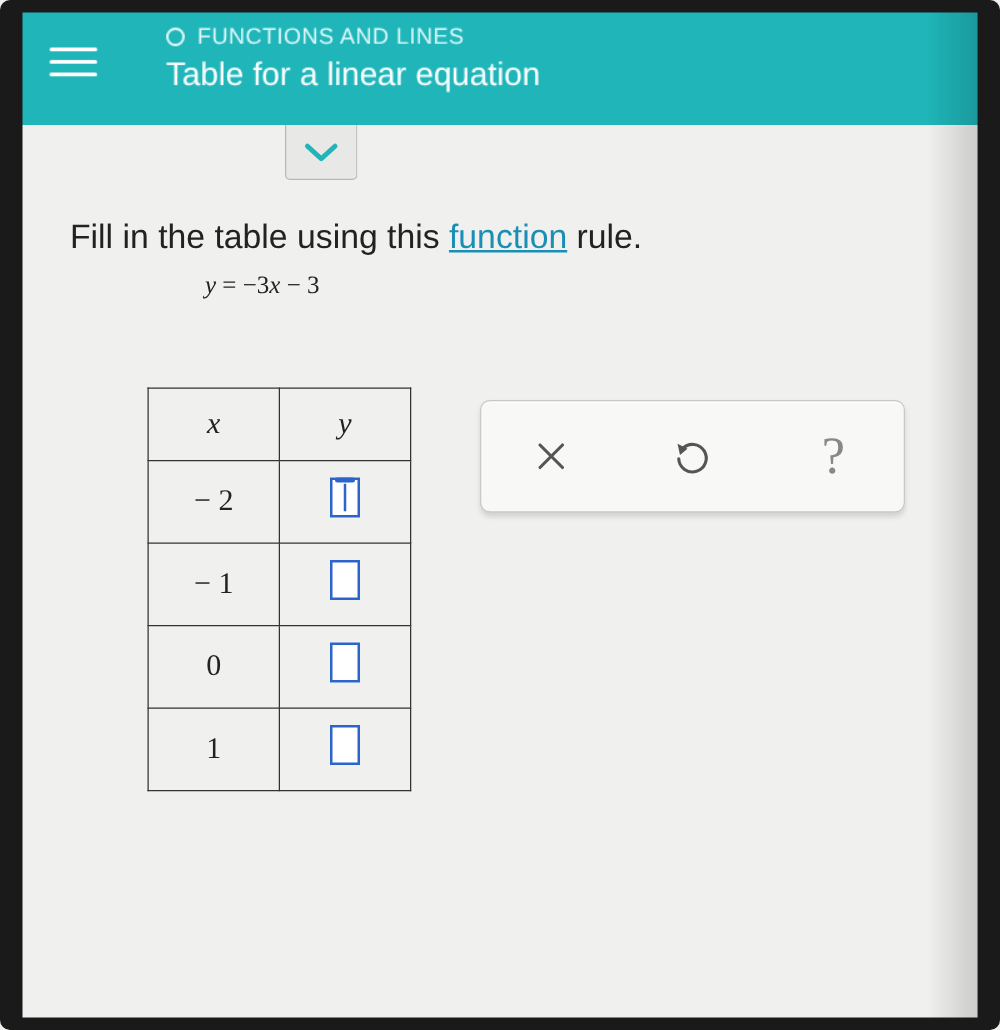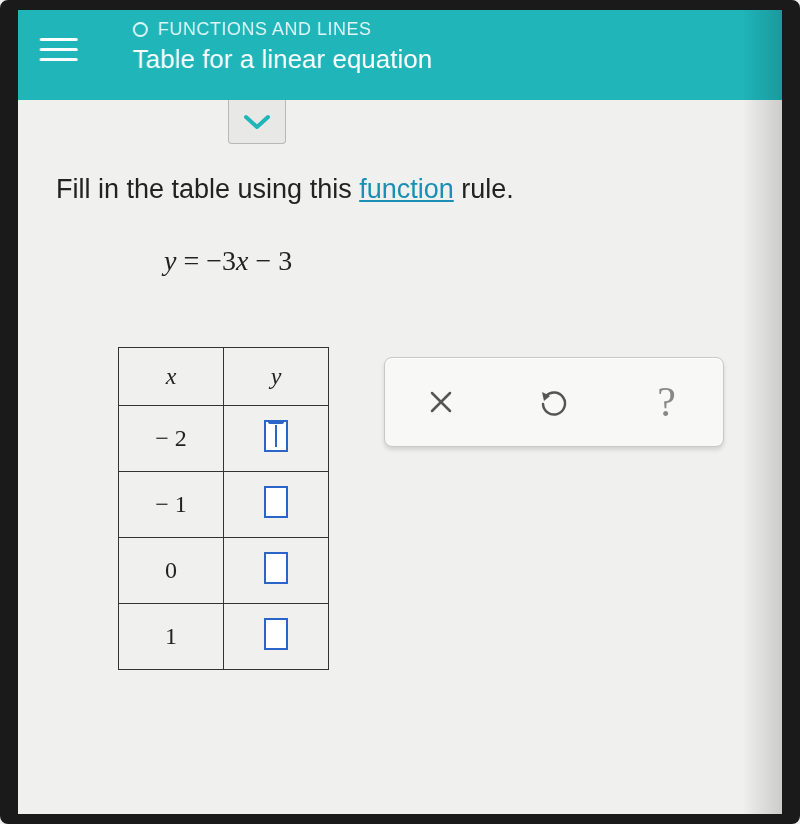--- a/index.html
+++ b/index.html
@@ -83,31 +83,31 @@
       border-radius: 0 0 4px 4px;
     }
     .chevron-tab svg { display: block; }
     .main {
       padding: 30px 40px 20px 38px;
       background: #f0f0ee;
     }
     .instruction {
       font-size: 27px;
       color: #222;
-      margin-bottom: 40px;
+      margin-bottom: 12px;
     }
     .link {
       color: #1a8fb5;
       text-decoration: underline;
       cursor: pointer;
     }
     .equation {
       font-family: 'Times New Roman', serif;
       font-style: italic;
-      font-size: 28px;
+      font-size: 20px;
       color: #222;
       margin-left: 108px;
       margin-bottom: 70px;
     }
     .equation .num {
       font-style: normal;
     }
     .work-row {
       display: flex;
       align-items: flex-start;

